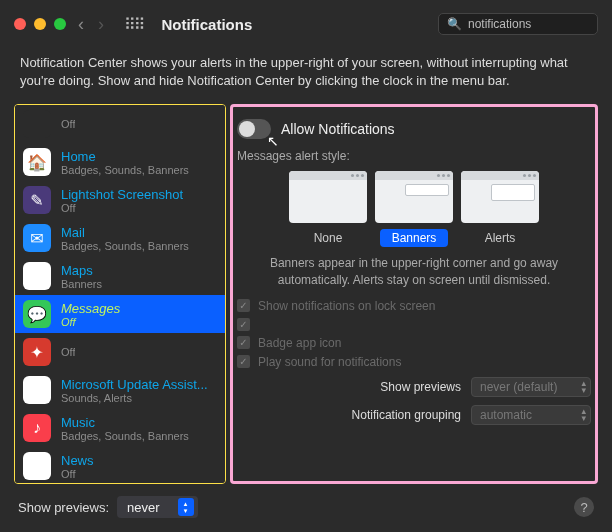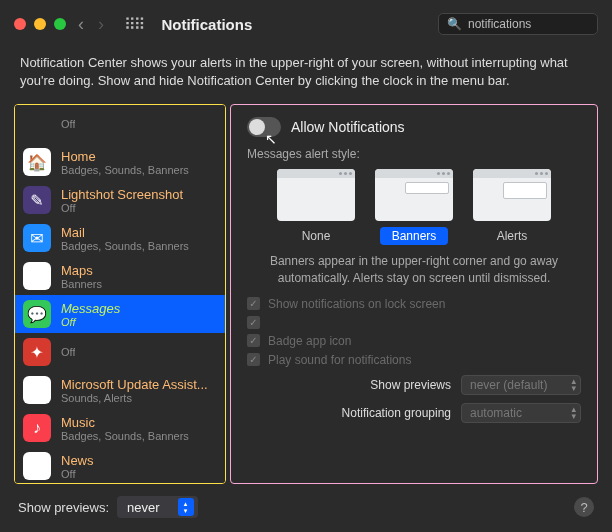--- a/index.html
+++ b/index.html
@@ -17,31 +17,31 @@
   .si { color: #888; font-size: 12px; }
   .desc { padding: 6px 20px 14px 20px; color: #ddd; font-size: 13px; line-height: 1.4; }
   .main { display: flex; padding: 0 14px; gap: 4px; height: 380px; }
   .sidebar { width: 212px; border: 1px solid #fde047; border-radius: 4px; overflow-y: auto; background: #2b2b2b; position: relative; }
   .sidebar::-webkit-scrollbar { width: 14px; }
   .sidebar::-webkit-scrollbar-thumb { background: #555; border-radius: 7px; border: 3px solid #2b2b2b; }
   .app-row { display: flex; align-items: center; gap: 10px; padding: 5px 8px; border-bottom: 0; }
   .app-row.sel { background: #0a60ff; }
   .app-icon { width: 28px; height: 28px; border-radius: 6px; flex: 0 0 28px; display: flex; align-items: center; justify-content: center; font-size: 16px; color: #fff; }
   .app-text { display: flex; flex-direction: column; overflow: hidden; }
-  .app-name { font-size: 13px; color: #fdba74; white-space: nowrap; overflow: hidden; text-overflow: ellipsis; }
+  .app-name { font-size: 13px; color: #0ea5e9; white-space: nowrap; overflow: hidden; text-overflow: ellipsis; }
   .app-row.sel .app-name, .app-row.sel .app-sub { color: #bef264; font-style: italic; }
   .app-sub { font-size: 11px; color: #8c8c8c; white-space: nowrap; overflow: hidden; text-overflow: ellipsis; }
-  .detail { flex: 1; border: 1px solid #f9a8d4; border-radius: 4px; padding: 12px 16px; overflow: hidden; position: relative; }
+  .detail { flex: 1; border: 3px solid #f9a8d4; border-radius: 4px; padding: 12px 4px; overflow: hidden; position: relative; }
   .allow { display: flex; align-items: center; gap: 10px; margin-bottom: 10px; }
   .toggle { width: 34px; height: 20px; background: #555; border-radius: 10px; position: relative; }
   .knob { width: 16px; height: 16px; background: #ddd; border-radius: 50%; position: absolute; top: 2px; left: 2px; }
   .allow-label { font-size: 14px; color: #eee; font-weight: 500; }
   .cursor { position:absolute; left:34px; top:26px; font-size:14px; color:#fff; pointer-events:none; }
   .style-label { font-size: 12px; color: #aaa; margin-bottom: 8px; }
-  .styles { display: flex; gap: 20px; justify-content: center; margin-bottom: 8px; }
+  .styles { display: flex; gap: 8px; justify-content: center; margin-bottom: 8px; }
   .style-opt { display: flex; flex-direction: column; align-items: center; gap: 6px; }
   .style-prev { width: 78px; height: 52px; background: #eef0f2; border-radius: 4px; position: relative; overflow: hidden; }
   .style-prev .topbar { height: 9px; background: #d7dadd; display:flex; align-items:center; justify-content:flex-end; padding:0 3px; gap:2px;}
   .style-prev .topbar .c { width:3px; height:3px; background:#9aa0a6; border-radius:50%; }
   .banner-n { position:absolute; top:13px; right:4px; width:44px; height:12px; background:#fff; border:1px solid #bfc4c9; border-radius:2px; }
   .alert-n  { position:absolute; top:13px; right:4px; width:44px; height:17px; background:#fff; border:1px solid #bfc4c9; border-radius:2px; }
   .style-name { font-size: 12px; padding: 2px 12px; border-radius: 4px; color:#ccc; }
   .style-name.sel { background: #0a60ff; color: #fff; }
   .style-help { text-align: center; font-size: 12px; color: #aaa; line-height: 1.4; margin-bottom: 10px; padding: 0 6px; }
   .chkrow { display: flex; align-items: center; gap: 8px; font-size: 12px; color: #6a6a6a; margin: 5px 0; }

